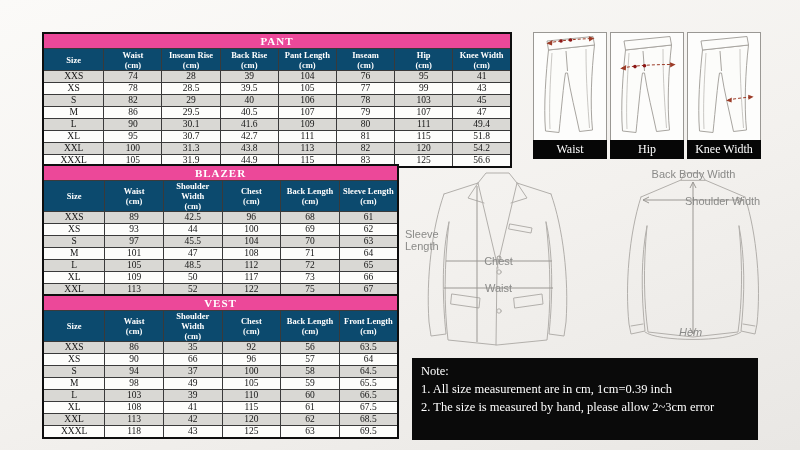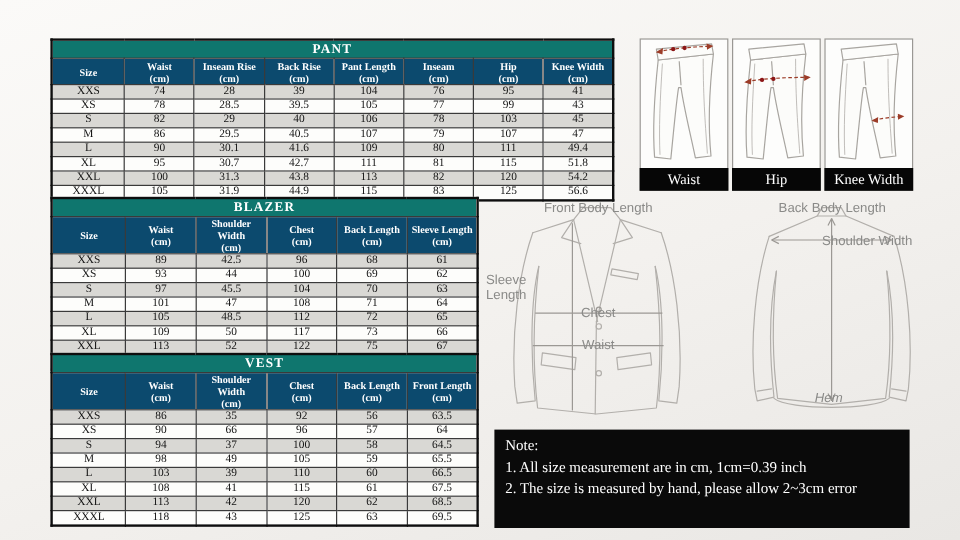--- a/index.html
+++ b/index.html
@@ -9,21 +9,21 @@
          font-family:"Liberation Serif", serif;}
 
   
   table.size-table{position:absolute;border-collapse:collapse;table-layout:fixed;
                    background:#fdfdfb;border:2px solid #0e0e0e;}
   #pant-table{left:42px;top:32px;width:470px;}
   #blazer-table{left:42px;top:164px;width:357px;}
   #vest-table{left:42px;top:294px;width:357px;}
   .size-table th,.size-table td{border:1px solid #3a3a3a;text-align:center;
                    vertical-align:middle;padding:0;overflow:hidden;}
-  .tbl-title{background:#0f766e;color:#ffffff;font-size:11px;font-weight:bold;
+  .tbl-title{background:#ec4899;color:#ffffff;font-size:11px;font-weight:bold;
              height:14px;letter-spacing:1px;}
   .col-h{background:#0c4a6e;color:#ffffff;font-size:8.5px;font-weight:bold;
          height:21px;line-height:10px;}
   .col-h .h-unit{font-weight:bold;}
   .size-table td{font-size:9.5px;line-height:11px;height:11px;color:#141414;}
   .size-table tr.odd td{background:#d9d8d4;}
   .size-table tr.even td{background:#fdfdfb;}
 
   
   .pant-card{position:absolute;top:32px;width:74px;height:127px;background:#fdfdfc;
@@ -472,21 +472,20 @@
       <g stroke="#9b9894" stroke-width="1" fill="none">
 
         <path d="M75,20 L75,176"></path>
 
         <path d="M44,95 L150,95"></path>
           <circle cx="97" cy="92" r="2"></circle>
 
         <path d="M42,122 L151,122"></path>
       </g>
     </svg>
-    <div class="diagram-label lbl-center" style="top:2px;">Front Body Length</div>
     <div class="diagram-label" style="left:3px;top:62px;">
       <span>Sleeve</span><br>
       <span>Length</span>
     </div>
     <div class="diagram-label lbl-center" style="top:89px;">Chest</div>
     <div class="diagram-label lbl-center" style="top:116px;">Waist</div>
   </div>
 
   <div id="jacket-back" class="jacket">
     <svg width="193" height="192" viewBox="0 0 193 192">
@@ -510,21 +509,21 @@
       </g>
       <g stroke="#9b9894" stroke-width="1" fill="none">
 
         <path d="M96,16 L96,168"></path>
         <path d="M96,16 L93,22 M96,16 L99,22 M96,168 L93,162 M96,168 L99,162"></path>
 
         <path d="M46,34 L146,34"></path>
         <path d="M46,34 L52,31 M46,34 L52,37 M146,34 L140,31 M146,34 L140,37"></path>
       </g>
     </svg>
-    <div class="diagram-label lbl-center" style="top:2px;">Back Body Length</div>
+    <div class="diagram-label lbl-center" style="top:2px;">Back Body Width</div>
     <div class="diagram-label" style="left:88px;top:29px;">Shoulder Width</div>
     <div class="diagram-label" style="left:82px;top:160px;font-style:italic;">Hem</div>
   </div>
 
   <div id="note-box">
     <div>Note:</div>
     <div>1. All size measurement are in cm, 1cm=0.39 inch</div>
     <div>2. The size is measured by hand, please allow 2~3cm error</div>
   </div>
 

